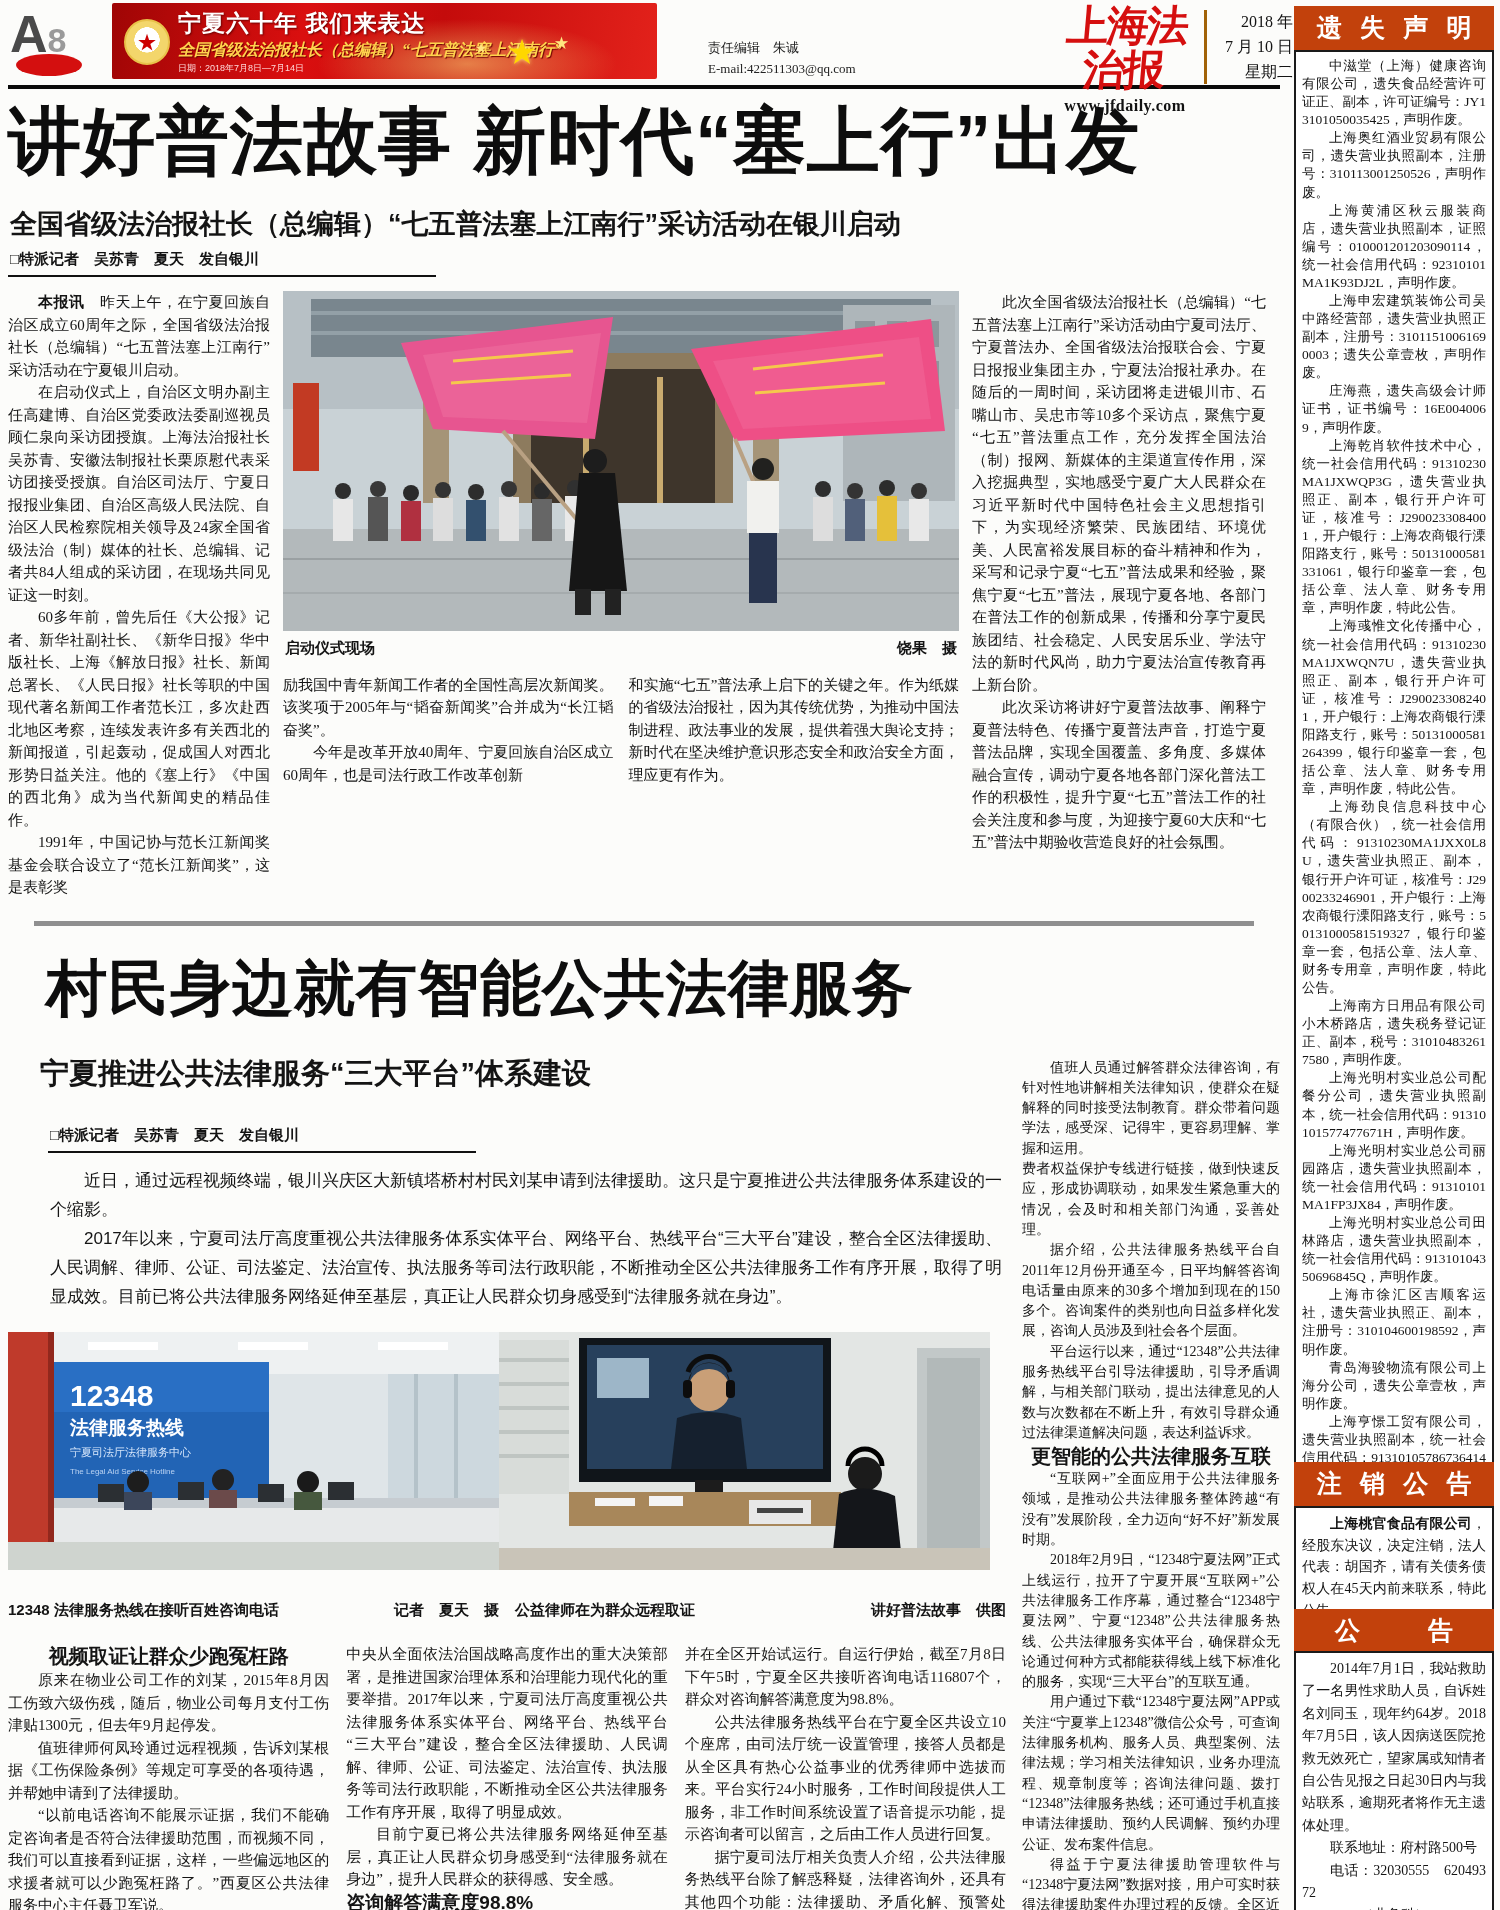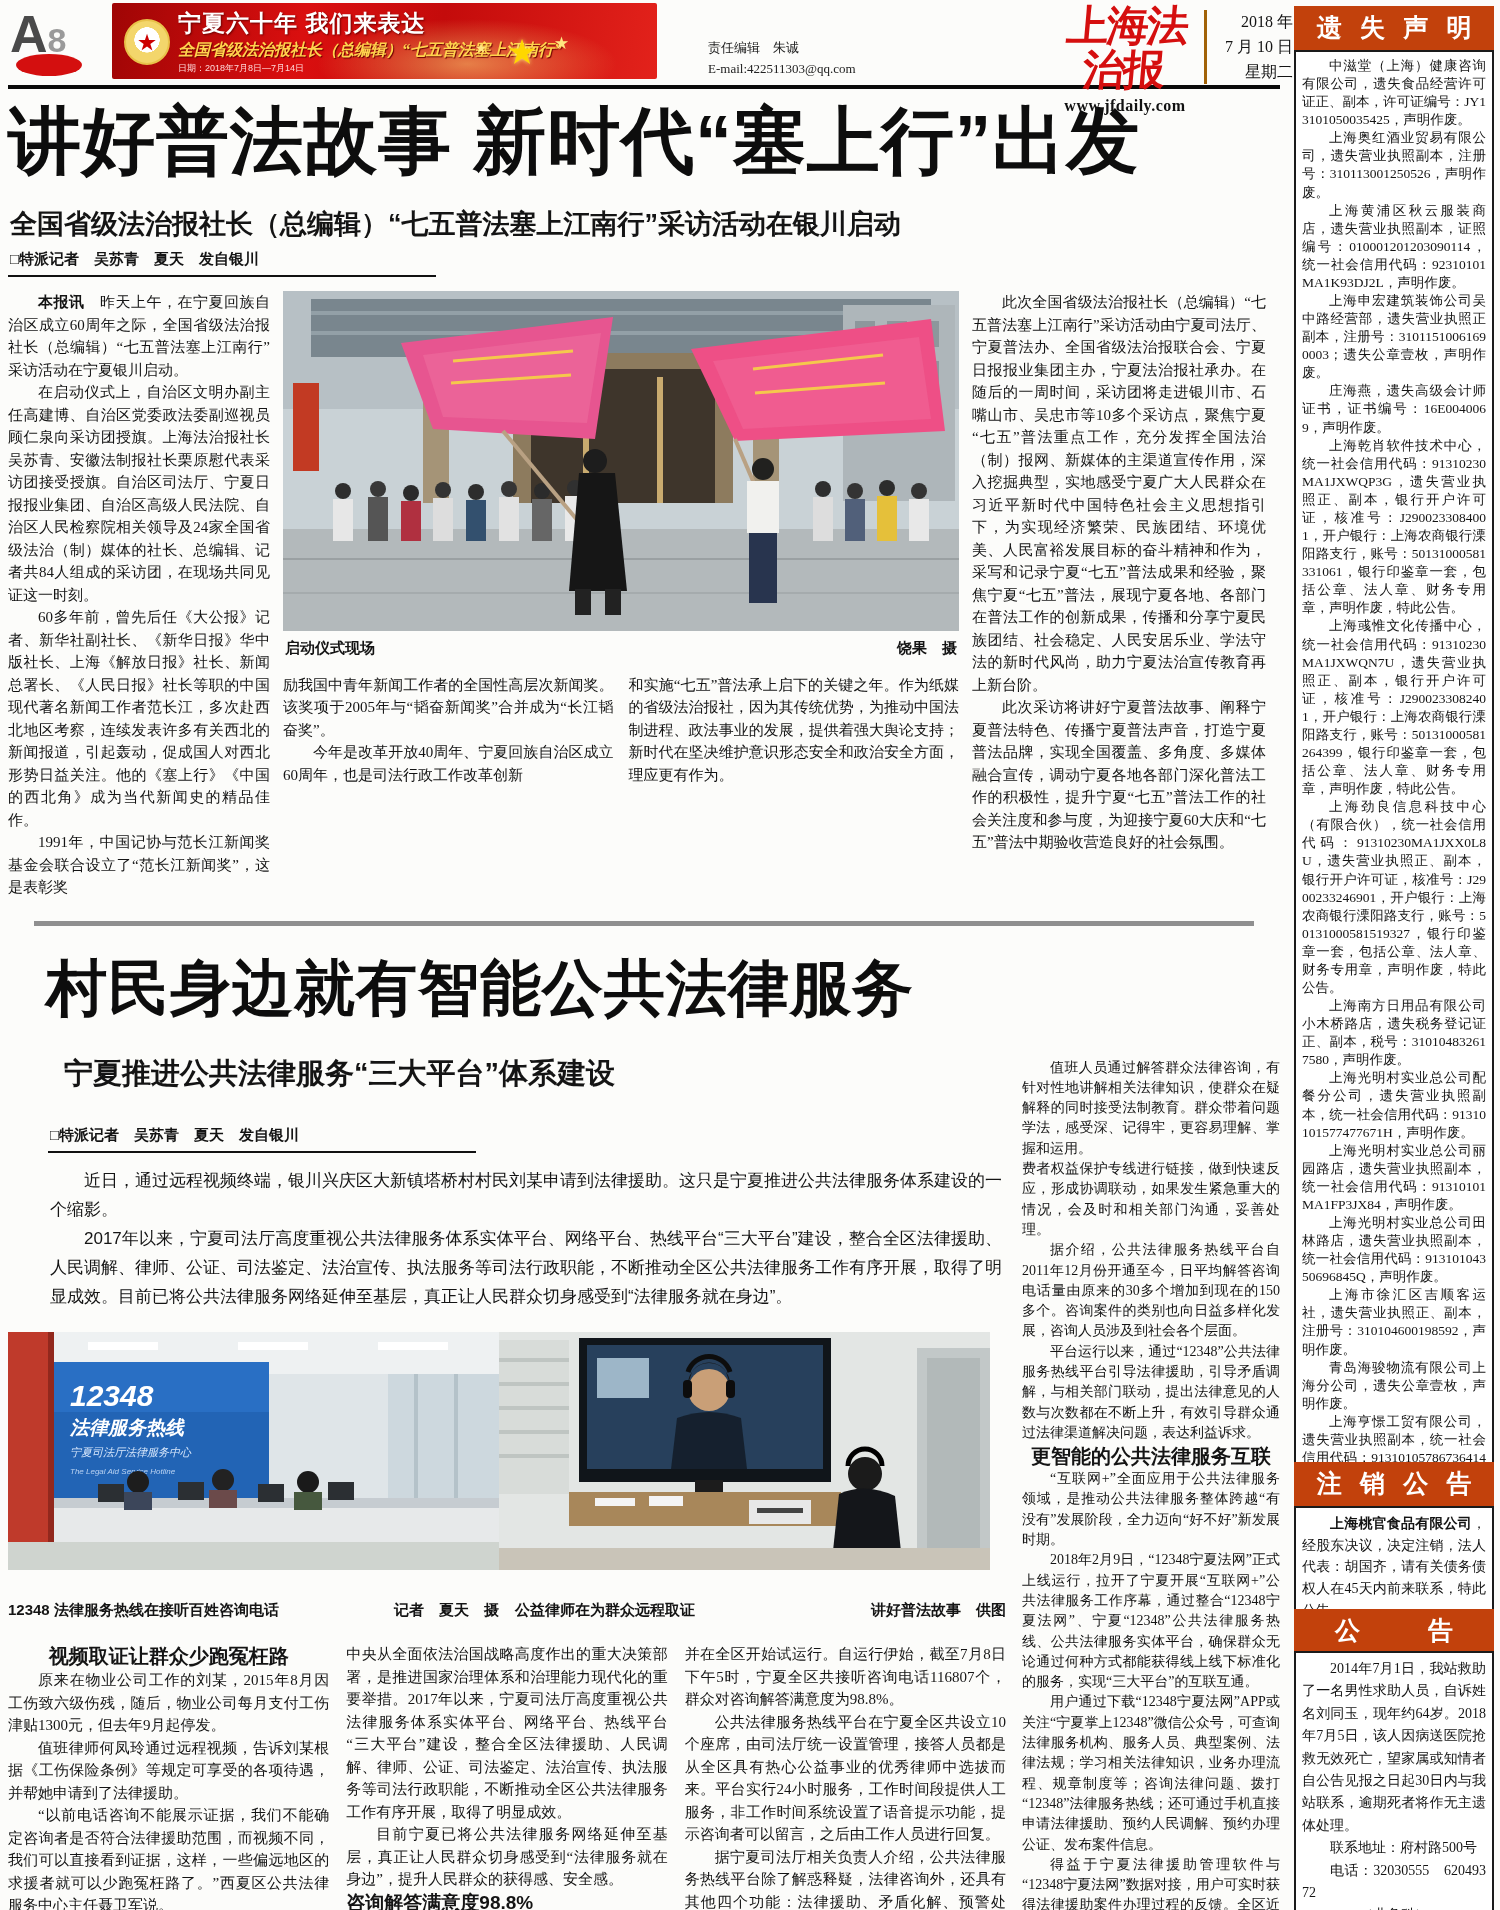--- a/index.html
+++ b/index.html
@@ -51,25 +51,25 @@
   .midrow>div{flex:1;}
 
   .sep{height:5px;background:#8f8f8f;margin:22px 26px 0;}
 
   
   .a2{display:flex;gap:16px;margin-top:16px;}
   .a2l{width:998px;}
   .a2r{width:258px;padding-top:116px;font-size:14px;line-height:1.45;text-align:justify;}
   .a2r p{margin:0;text-indent:2em;}
   .h1b{font:900 61px/1.2 "Liberation Sans",sans-serif;letter-spacing:1px;margin:10px 0 0 38px;color:#0d0d0d;}
-  .h2b{font:700 29px/1.3 "Liberation Sans",sans-serif;margin:30px 0 0 56px;}
+  .h2b{font:700 29px/1.3 "Liberation Sans",sans-serif;margin:30px 0 0 32px;}
   .byline2{margin-left:40px;margin-top:26px;}
   .lede{font:400 17px/1.7 "Liberation Sans",sans-serif;margin:14px 4px 0 42px;text-align:justify;}
   .lede p{margin:0;text-indent:2em;}
-  .photos2{display:flex;gap:0;margin-top:20px;font-style:italic;}
+  .photos2{display:flex;gap:0;margin-top:20px;}
   .caps2{display:flex;gap:16px;margin-top:6px;}
   .caps2>div{width:491px;display:flex;justify-content:space-between;font:700 15px/1.3 "Liberation Sans",sans-serif;margin-top:24px;}
   .botrow{display:flex;gap:17px;margin-top:24px;}
   .botrow>div{flex:1;}
   .sec1{font:700 20px/1.3 "Liberation Sans",sans-serif;text-align:center;margin:2px 0 16px;text-indent:0!important;}
   .sec2{font:700 19px/1.3 "Liberation Sans",sans-serif;margin:14px 0 10px;text-indent:0!important;}
   .sec3{font:700 20px/1.3 "Liberation Sans",sans-serif;margin:18px 0 12px;text-indent:0!important;text-align:center;}
 
   
   .sidebar{position:absolute;left:1294px;top:6px;width:200px;height:1900px;}

